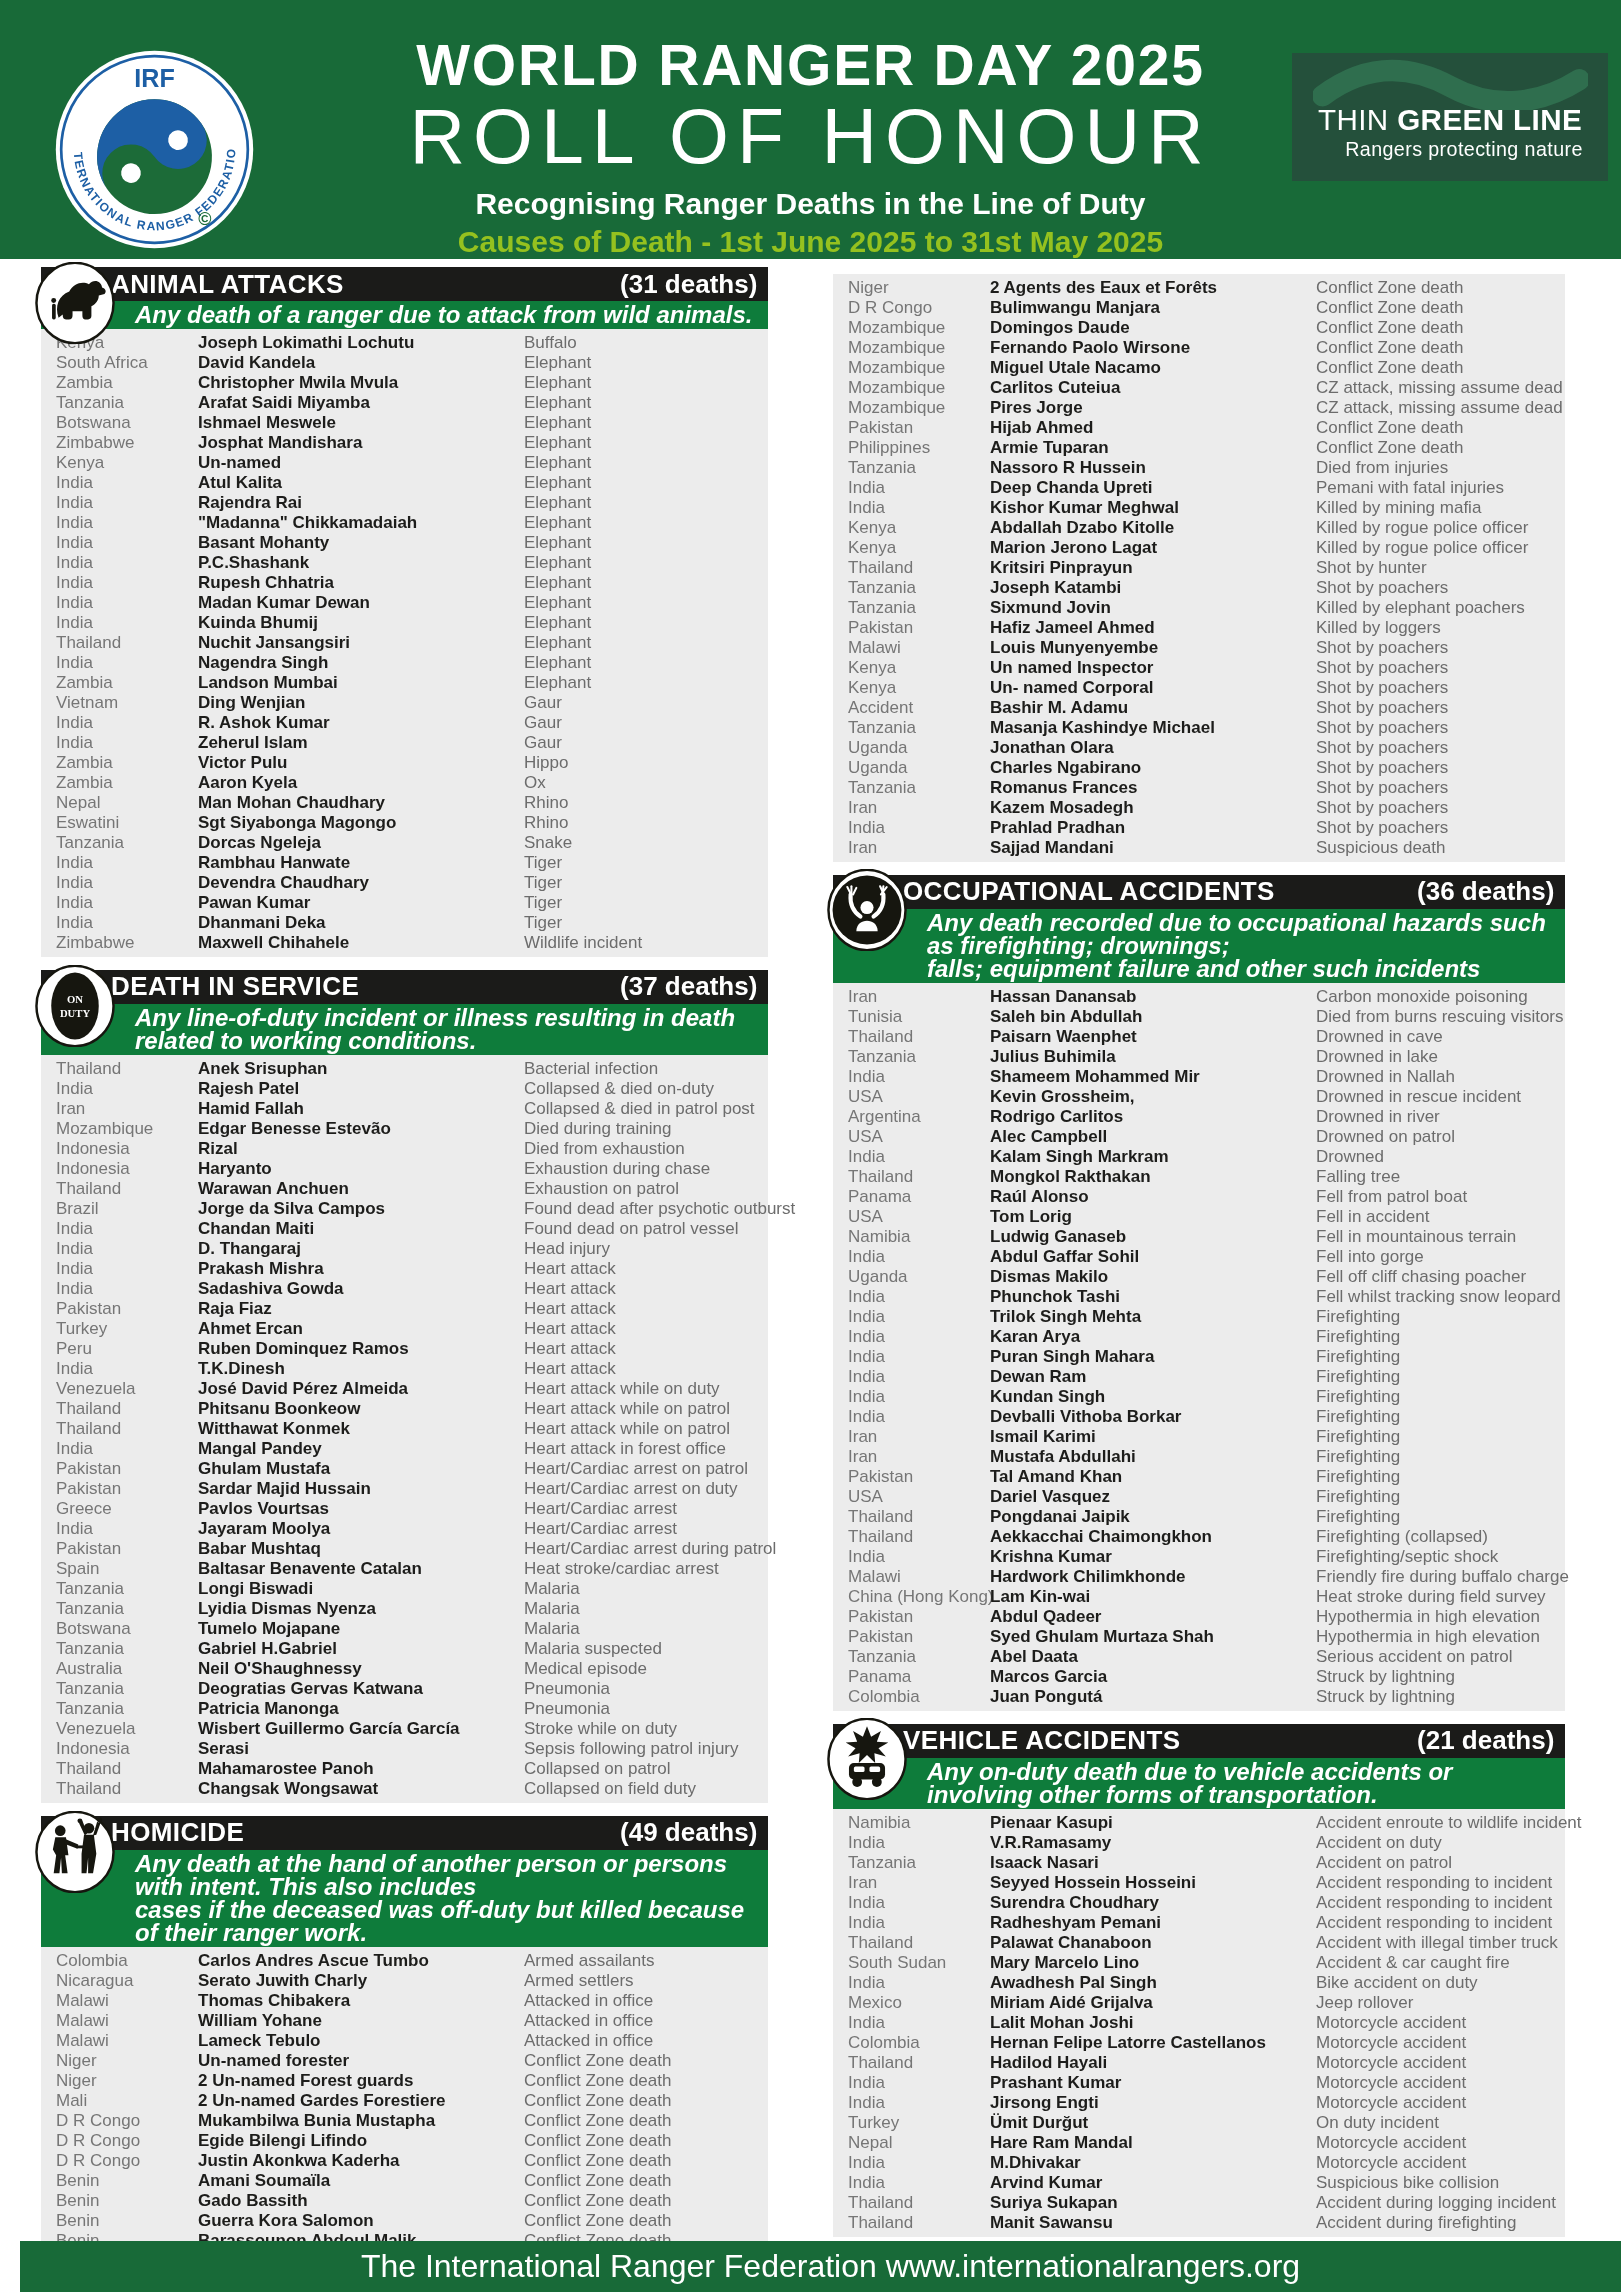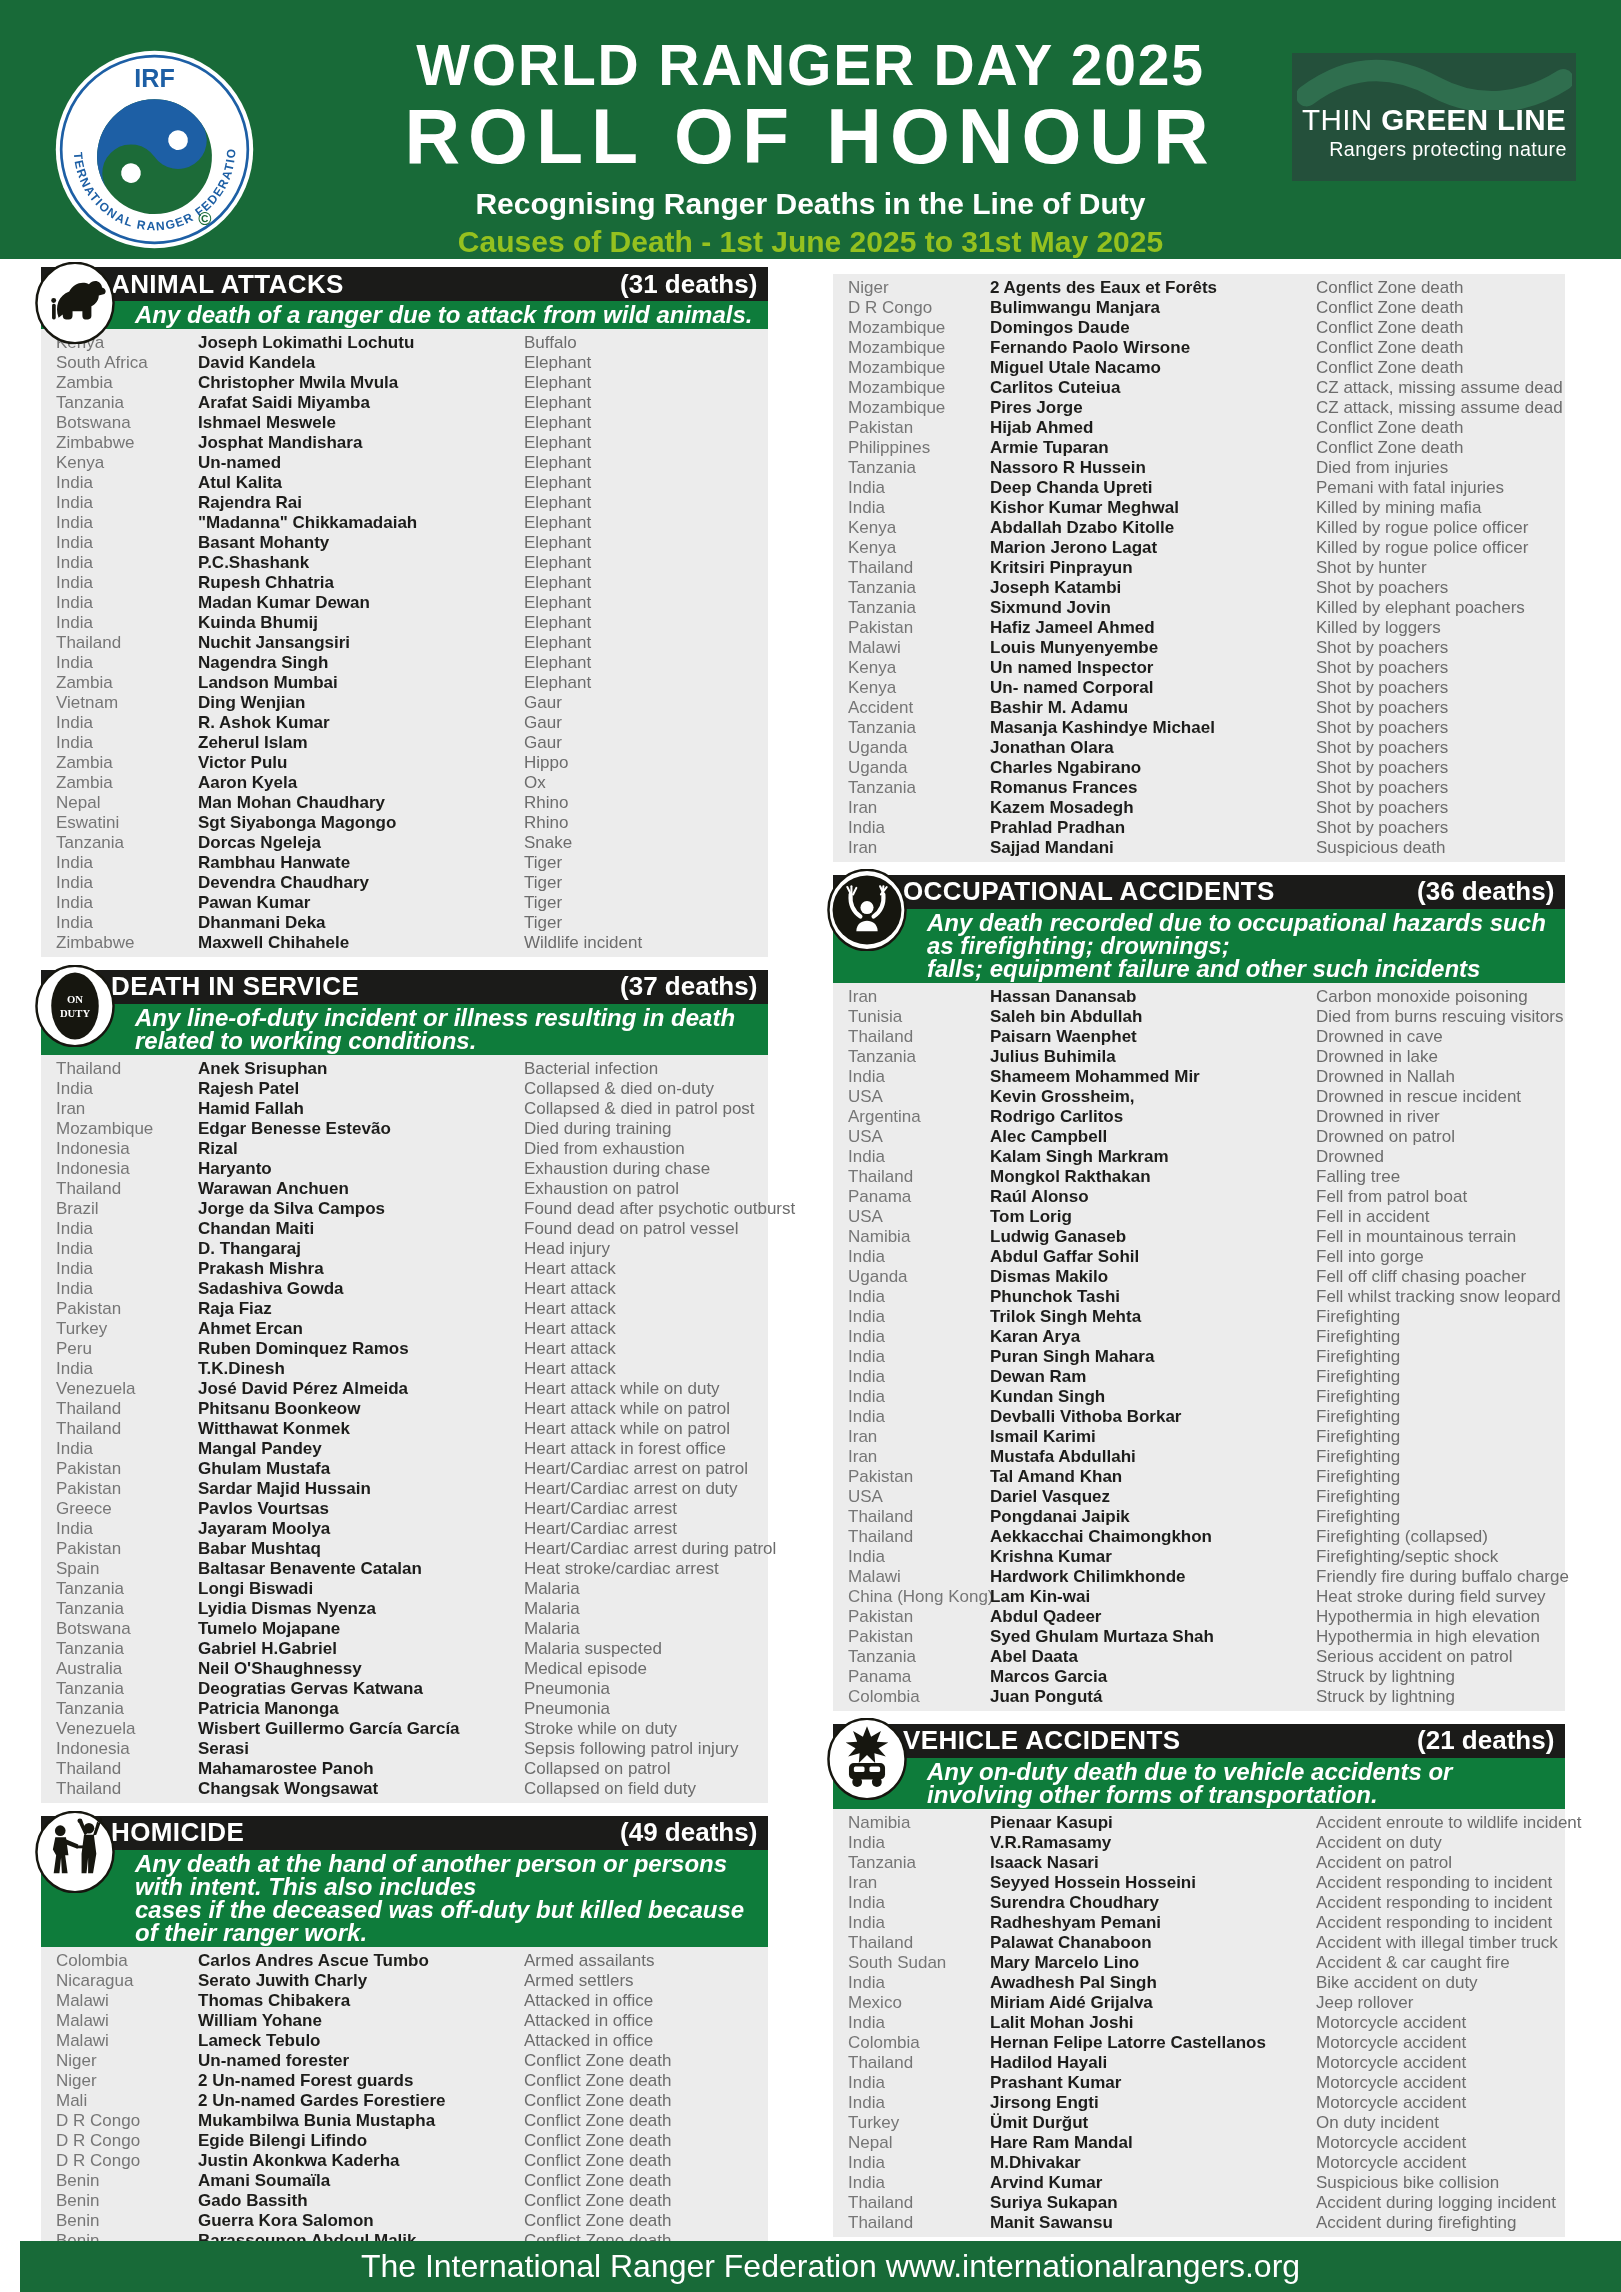--- a/index.html
+++ b/index.html
@@ -4,24 +4,24 @@
 <style>
   html,body{margin:0;padding:0;background:#fff;}
   #poster{position:relative;width:1621px;height:2293px;background:#ffffff;
     font-family:"Liberation Sans","DejaVu Sans",sans-serif;overflow:hidden;}
 
   
   #hdr{position:absolute;left:0;top:0;width:1621px;height:259px;background:#186a38;}
   #irf-logo{position:absolute;left:54px;top:49px;width:201px;height:201px;}
   #hdr-titles{position:absolute;left:287px;right:287px;top:36px;text-align:center;color:#fff;}
   .t1{font-size:57px;font-weight:700;letter-spacing:1.8px;line-height:1.05;}
-  .t2{font-size:77px;font-weight:700;letter-spacing:8px;line-height:1.0;margin-top:1.8px;}
+  .t2{font-size:77px;font-weight:400;letter-spacing:8px;line-height:1.0;margin-top:1.8px;}
   .t3{font-size:30px;font-weight:700;margin-top:12.5px;}
   .t4{font-size:30px;font-weight:700;margin-top:3.6px;color:#95c11f;}
-  #tgl{position:absolute;left:1292px;top:53px;width:284px;height:128px;background:#24503b;
+  #tgl{position:absolute;left:1292px;top:53px;width:316px;height:128px;background:#24503b;
        text-align:center;color:#fff;}
   #tgl svg{display:block;margin:0 auto;}
   .tgl-line1{font-size:29.6px;line-height:1.0;margin-top:-5.4px;letter-spacing:0.4px;}
   .tgl-thin{font-weight:400;}
   .tgl-bold{font-weight:700;}
   .tgl-line2{font-size:19.7px;font-weight:400;margin-top:3.6px;letter-spacing:0.4px;margin-left:28px;}
 
   
   #col-left{position:absolute;left:41px;top:267px;width:727px;}
   #col-right{position:absolute;left:833px;top:267px;width:732px;}

